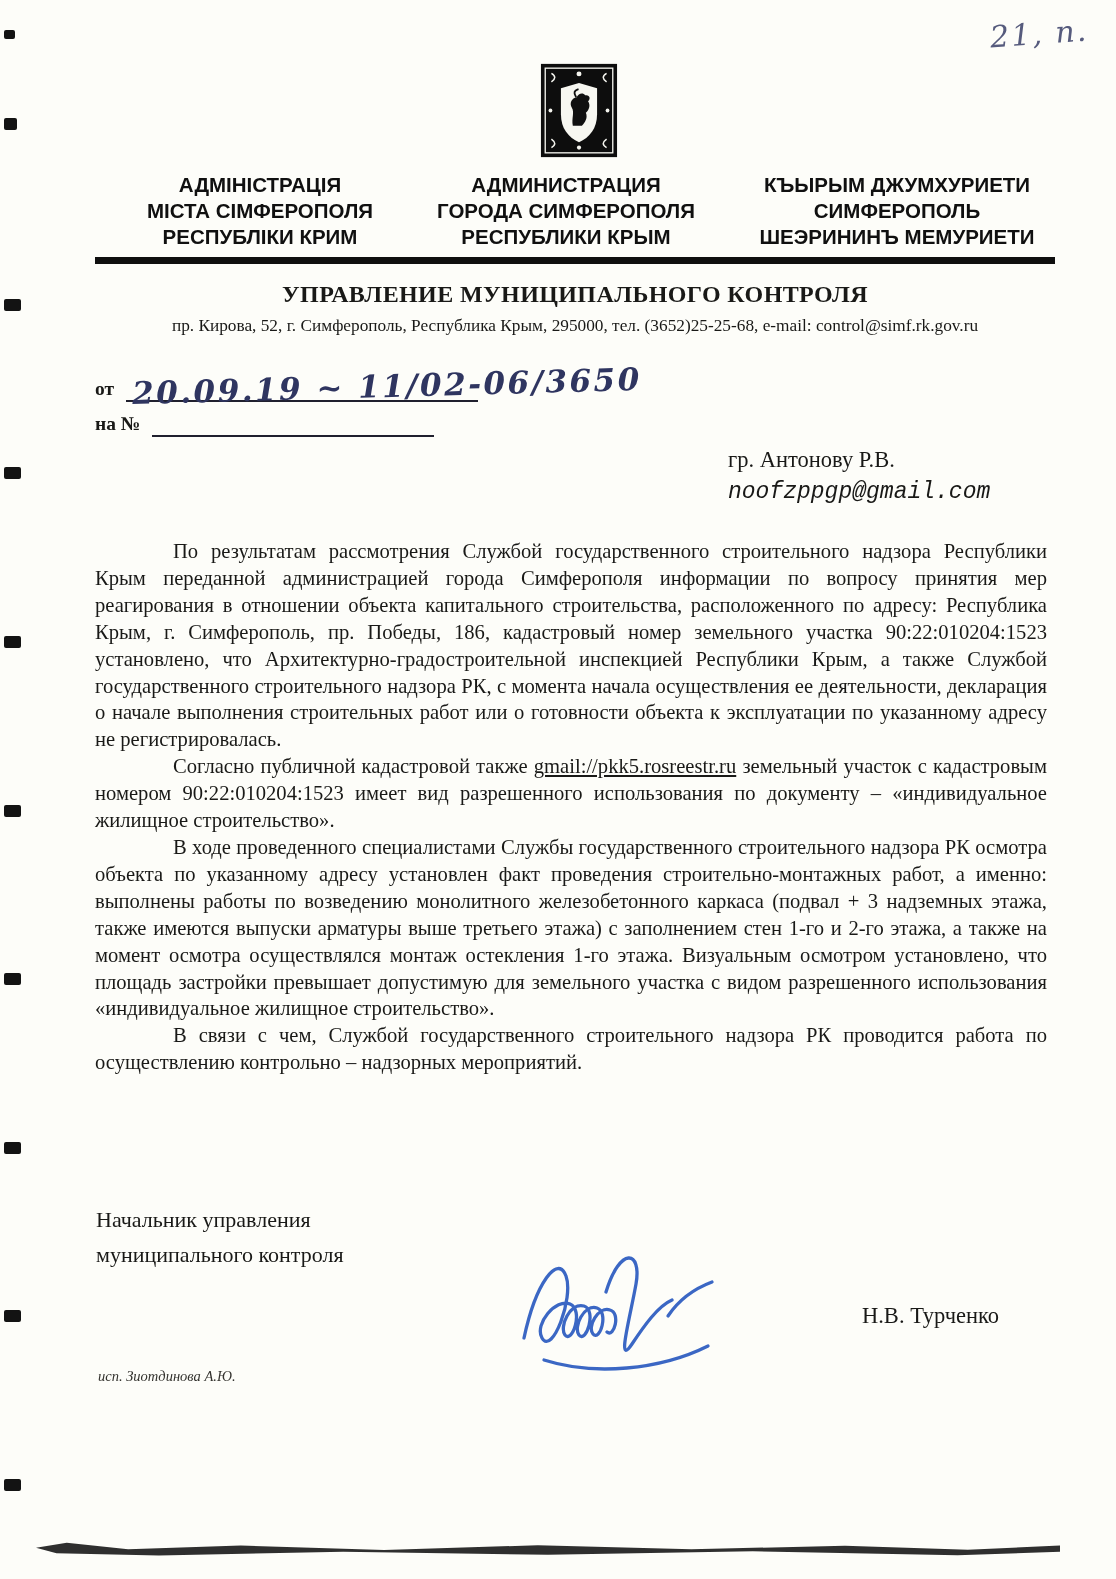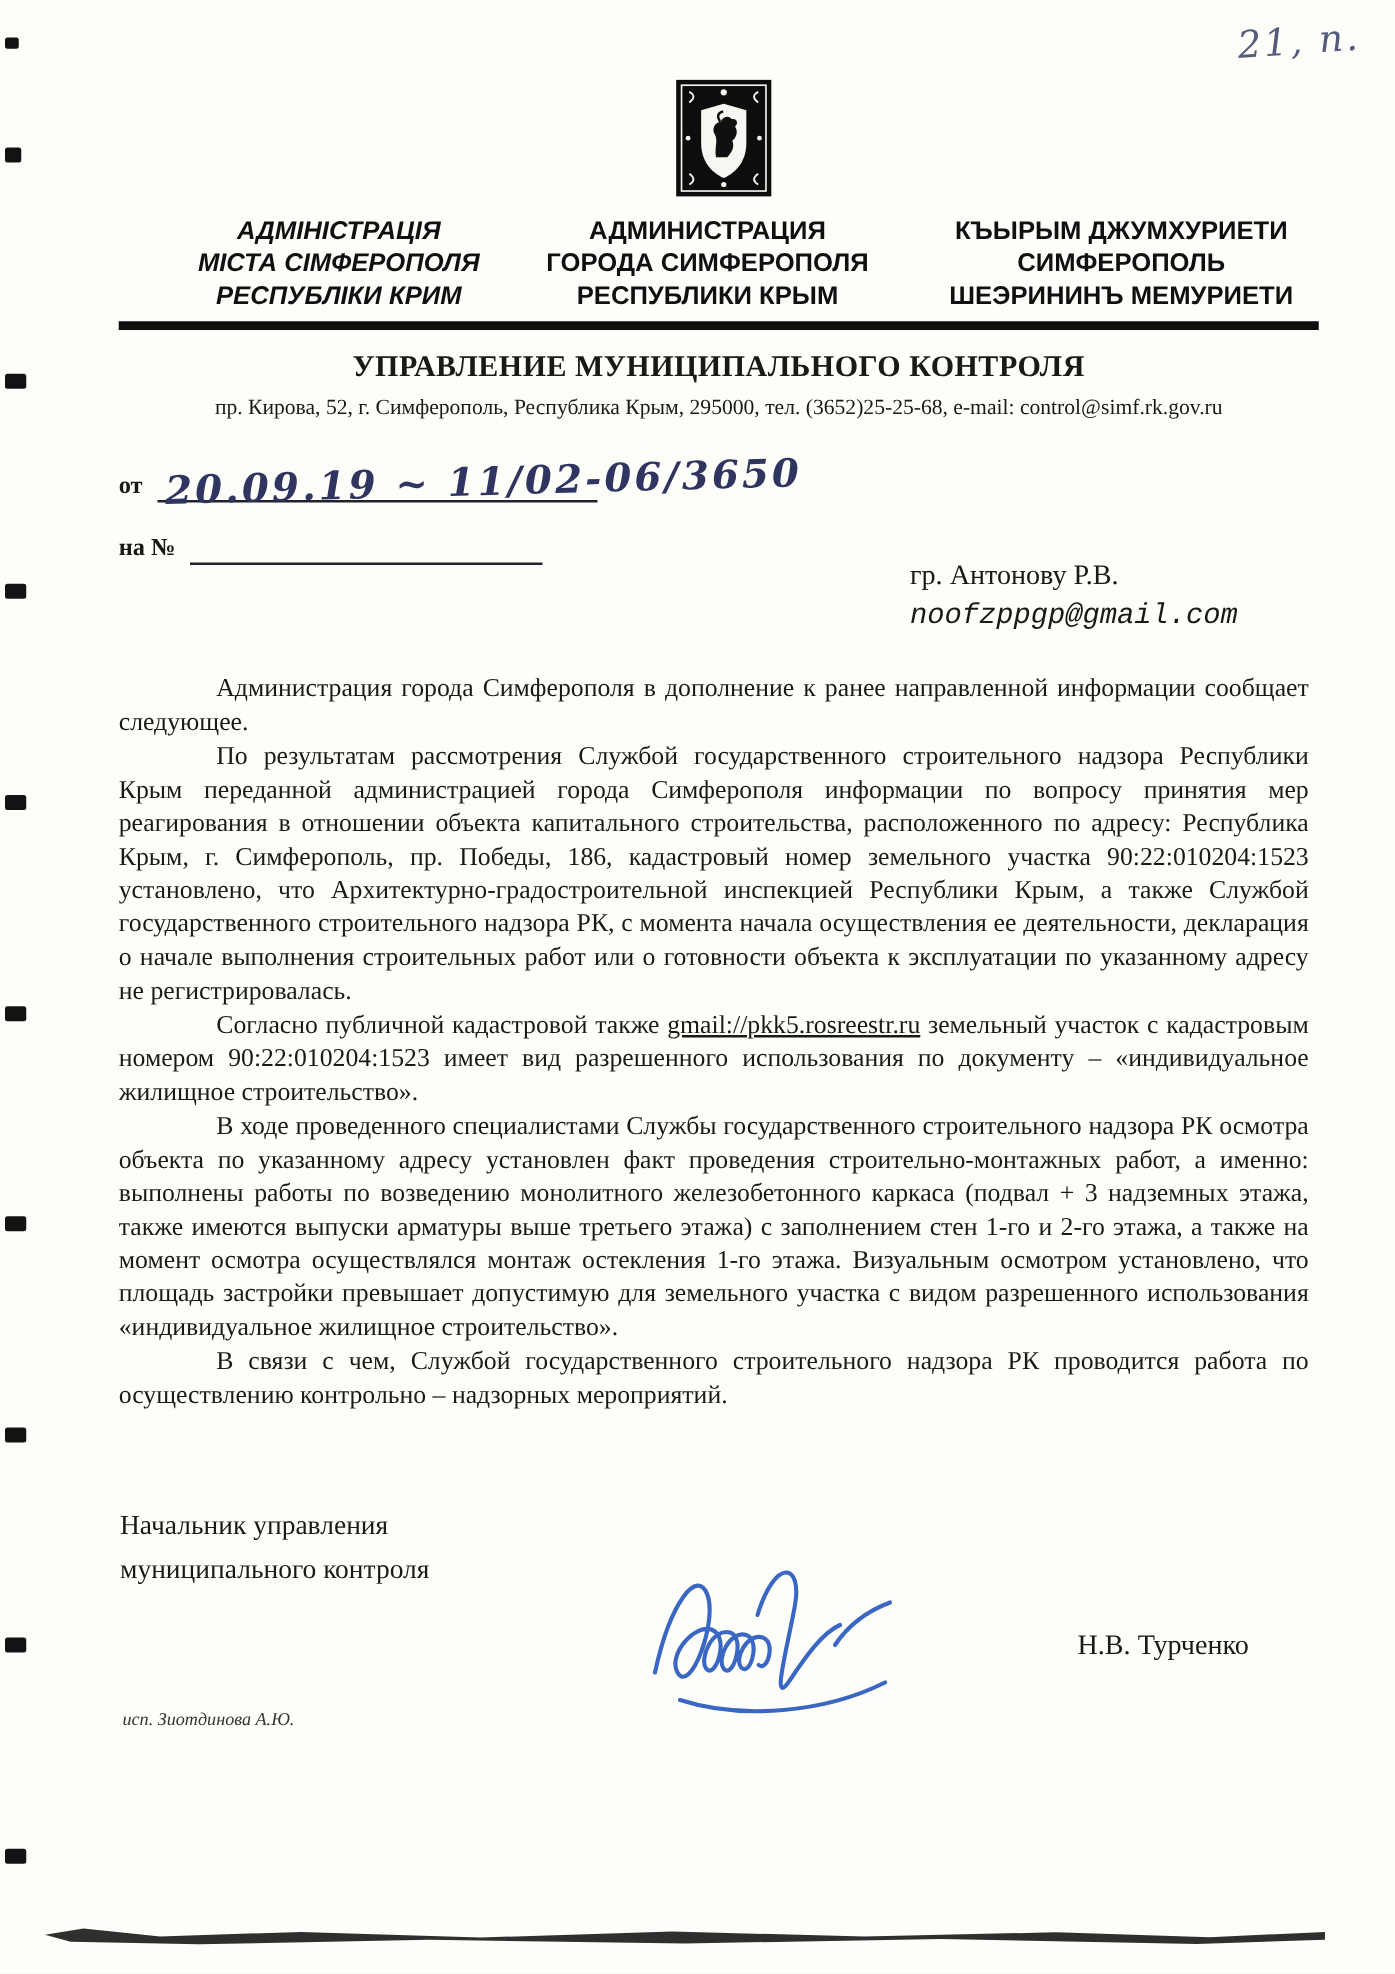--- a/index.html
+++ b/index.html
@@ -27,33 +27,33 @@
     font-family:"DejaVu Serif",serif;font-style:italic;
     font-size:30px;color:#565b7d;transform:rotate(-4deg);letter-spacing:2px;
   }
   
   .emblem{position:absolute;top:62px;left:540px;width:78px;height:97px;}
   .org{
     position:absolute;top:172px;text-align:center;
     font-family:"Liberation Sans",sans-serif;font-weight:bold;
     font-size:20.5px;line-height:26px;color:#101010;
   }
-  .org-left{left:137px;width:268px;font-style:italic;}
+  .org-left{left:126px;width:268px;}
   .org-center{left:410px;width:312px;}
   .org-right{left:733px;width:328px;}
   .rule{position:absolute;top:257px;left:95px;width:960px;height:7px;background:#0f0f0f;}
   .dept{
     position:absolute;top:281px;left:95px;width:960px;text-align:center;
     font-weight:bold;font-size:24px;letter-spacing:.4px;
   }
   .contact{position:absolute;top:316px;left:55px;width:1040px;text-align:center;font-size:17.3px;}
   
   .refs{position:absolute;top:360px;left:95px;font-weight:bold;font-size:19.5px;}
   .ref-row{display:flex;align-items:flex-end;}
-  .ref-row + .ref-row{margin-top:22px;}
+  .ref-row + .ref-row{margin-top:7px;}
   .ref-label{flex:0 0 auto;padding-bottom:2px;}
   .ref-line{
     position:relative;margin-left:12px;width:352px;height:40px;
     border-bottom:2.2px solid #20202e;
   }
   .ref-line2{margin-left:12px;width:282px;height:26px;border-bottom:2.2px solid #20202e;}
   .handwritten-date{
     position:absolute;left:6px;bottom:-4px;white-space:nowrap;
     font-family:"DejaVu Serif",serif;font-style:italic;font-weight:bold;
     font-size:31px;letter-spacing:2.5px;color:var(--handwriting-ink,#2f3560);
@@ -141,21 +141,20 @@
       <span class="ref-line2"></span>
     </div>
   </div>
 
   <div class="recipient">
     <div>гр. Антонову Р.В.</div>
     <div class="email">noofzppgp@gmail.com</div>
   </div>
 
   <main class="body-text">
-    <p>Администрация города Симферополя в дополнение к ранее направленной информации сообщает следующее.</p>
     <p>По результатам рассмотрения Службой государственного строительного надзора Республики Крым переданной администрацией города Симферополя информации по вопросу принятия мер реагирования в отношении объекта капитального строительства, расположенного по адресу: Республика Крым, г. Симферополь, пр. Победы, 186, кадастровый номер земельного участка 90:22:010204:1523 установлено, что Архитектурно-градостроительной инспекцией Республики Крым, а также Службой государственного строительного надзора РК, с момента начала осуществления ее деятельности, декларация о начале выполнения строительных работ или о готовности объекта к эксплуатации по указанному адресу не регистрировалась.</p>
     <p><span>Согласно публичной кадастровой также </span><span class="link">gmail://pkk5.rosreestr.ru</span><span> земельный участок с кадастровым номером 90:22:010204:1523 имеет вид разрешенного использования по документу – «индивидуальное жилищное строительство».</span></p>
     <p>В ходе проведенного специалистами Службы государственного строительного надзора РК осмотра объекта по указанному адресу установлен факт проведения строительно-монтажных работ, а именно: выполнены работы по возведению монолитного железобетонного каркаса (подвал + 3 надземных этажа, также имеются выпуски арматуры выше третьего этажа) с заполнением стен 1-го и 2-го этажа, а также на момент осмотра осуществлялся монтаж остекления 1-го этажа. Визуальным осмотром установлено, что площадь застройки превышает допустимую для земельного участка с видом разрешенного использования «индивидуальное жилищное строительство».</p>
     <p>В связи с чем, Службой государственного строительного надзора РК проводится работа по осуществлению контрольно – надзорных мероприятий.</p>
   </main>
 
   <div class="sig-title">
     <div>Начальник управления</div>
     <div>муниципального контроля</div>
   </div>

